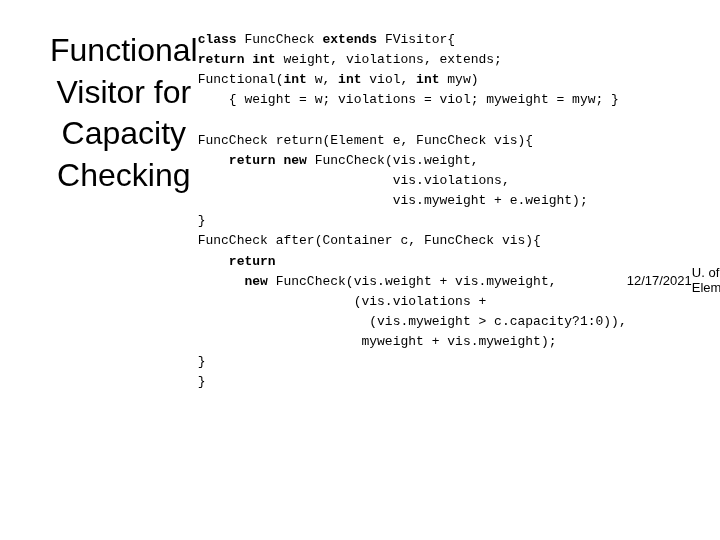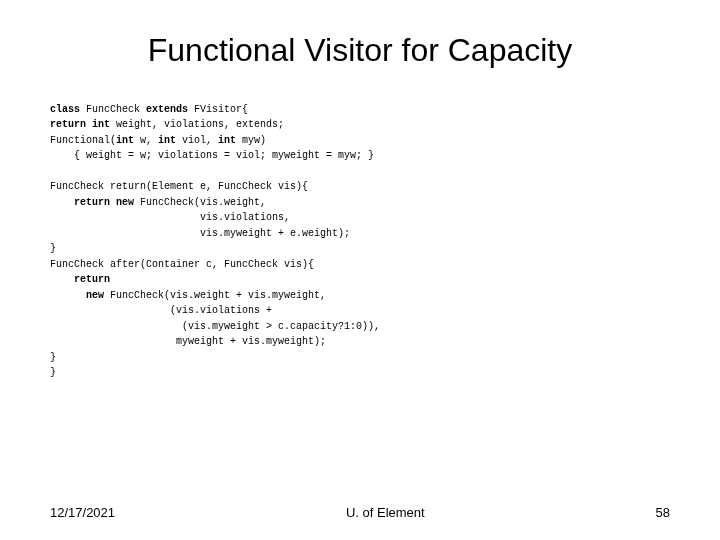--- a/index.html
+++ b/index.html
@@ -14,36 +14,36 @@
       background: #ffffff;
       font-family: Arial, Helvetica, sans-serif;
       overflow: hidden;
     }
 
     .slide {
       width: 720px;
       height: 540px;
       background: #ffffff;
       display: flex;
-      flex-direction: column;
+      flex-direction: row;
       padding: 30px 50px 20px 50px;
     }
 
     .title {
       text-align: center;
       font-size: 32px;
       font-weight: normal;
       color: #000000;
       margin-bottom: 30px;
       line-height: 1.3;
     }
 
     .code-block {
       font-family: 'Courier New', Courier, monospace;
-      font-size: 10px;
+      font-size: 13px;
       line-height: 1.55;
       color: #000000;
       flex: 1;
     }
 
     .code-line {
       white-space: pre;
     }
 
     .kw {
@@ -58,20 +58,21 @@
       font-size: 13px;
       color: #000000;
     }
   </style>
 </head>
 <body>
 
 <div class="slide">
   <h1 class="title">
     <span>Functional Visitor for Capacity</span><br>
+    <span>Checking</span>
   </h1>
 
   <div class="code-block" id="code-container">
   <div class="code-line"><span class="kw">class</span><span> FuncCheck </span><span class="kw">extends</span><span> FVisitor{</span></div>
       <div class="code-line"><span class="kw">return</span><span> </span><span class="kw">int</span><span> weight, violations, extends;</span></div>
       <div class="code-line"><span>Functional(</span><span class="kw">int</span><span> w, </span><span class="kw">int</span><span> viol, </span><span class="kw">int</span><span> myw)</span></div>
       <div class="code-line"><span>    { weight = w; violations = viol; myweight = myw; }</span></div>
       <div class="code-line">&nbsp;</div>
       <div class="code-line"><span>FuncCheck return(Element e, FuncCheck vis){</span></div>
       <div class="code-line"><span>    </span><span class="kw">return</span><span> </span><span class="kw">new</span><span> FuncCheck(vis.weight,</span></div>

